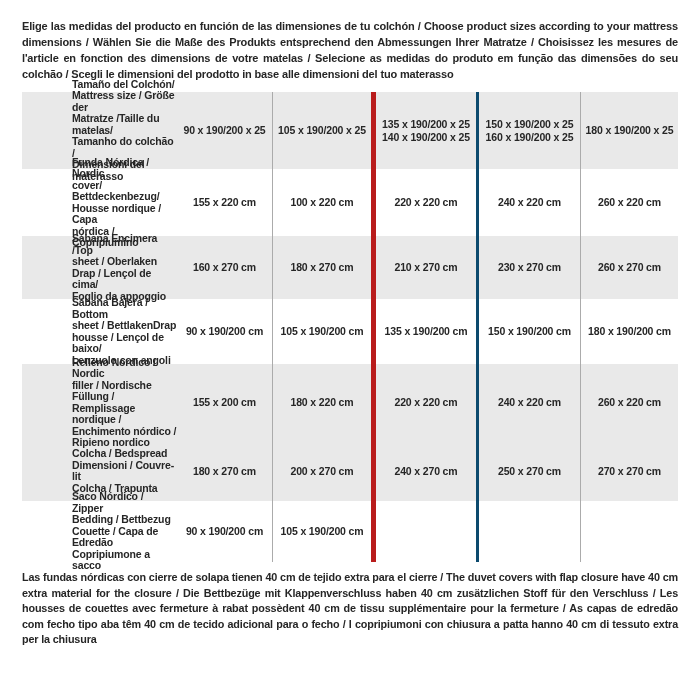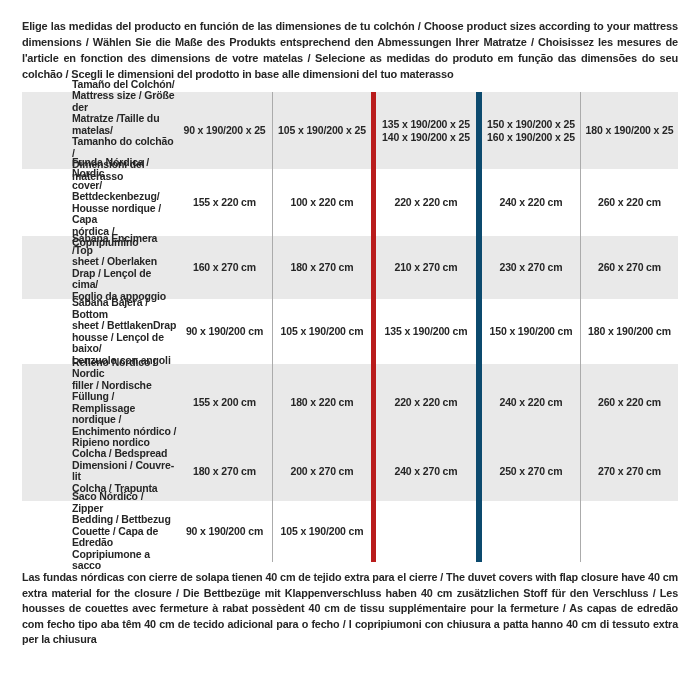--- a/index.html
+++ b/index.html
@@ -59,21 +59,21 @@
     text-align: left;
   }
   .cell.val {
     justify-content: center;
     text-align: center;
     line-height: 13px;
   }
   .cell.v1 { width: 95px; }
   .cell.v2 { width: 99px;  border-left: 1px solid #ababab; }
   .cell.v3 { width: 105px; border-left: 5px solid #b91c1c; }
-  .cell.v4 { width: 104px; border-left: 6px solid #0c4a6e; }
+  .cell.v4 { width: 104px; border-left: 3px solid #0c4a6e; }
   .cell.v5 { width: 98px;  border-left: 1px solid #ababab; }
   .footer {
     margin: 8px 0 0 0;
     font-size: 10.8px;
     font-weight: bold;
     line-height: 15.5px;
     text-align: justify;
     letter-spacing: -0.15px;
   }
 </style>

